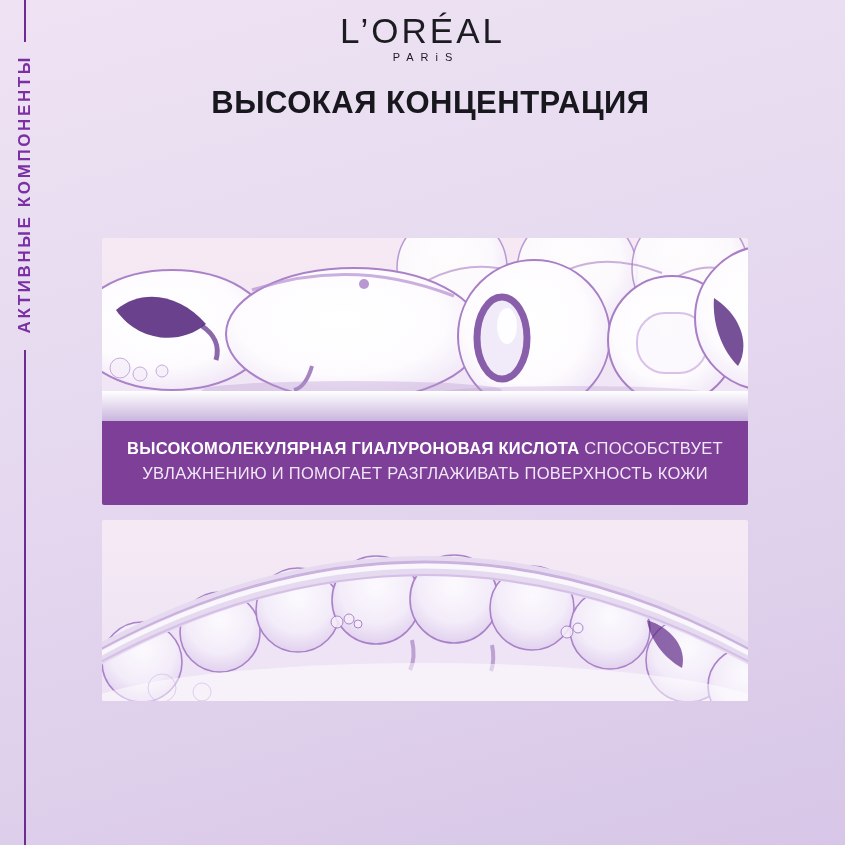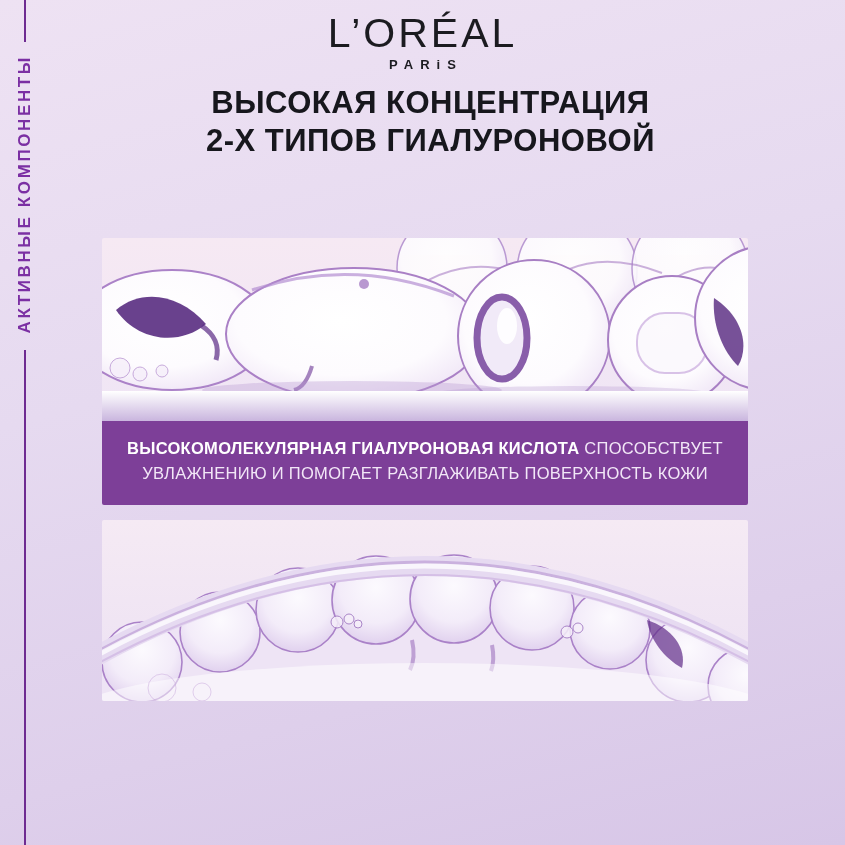--- a/index.html
+++ b/index.html
@@ -13,22 +13,22 @@
     display:flex;flex-direction:column;align-items:center;}
   .rail-line{width:2px;background:#6e2b91;}
   .rail-line.top{height:42px;flex:none;margin-bottom:13px;}
   .rail-line.bottom{flex:1;margin-top:17px;}
   .rail-text{
     flex:none;writing-mode:vertical-rl;transform:rotate(180deg);
     font-size:17px;font-weight:700;letter-spacing:2.6px;color:#7b2fa3;white-space:nowrap;
   }
   
   .logo{position:absolute;top:13px;left:0;right:0;text-align:center;color:#1b1b20;}
-  .logo .brand{font-size:41px;font-weight:400;letter-spacing:3px;line-height:1;}
-  .logo .city{font-size:13px;font-weight:700;letter-spacing:7px;margin-top:3px;text-indent:7px;}
+  .logo .brand{font-size:35px;font-weight:400;letter-spacing:3px;line-height:1;}
+  .logo .city{font-size:11px;font-weight:400;letter-spacing:7px;margin-top:3px;text-indent:7px;}
   
   .heading{
     position:absolute;top:84px;left:0;right:0;margin:0;text-align:center;
     font-size:31px;font-weight:700;line-height:38px;letter-spacing:.5px;color:#17171d;padding-left:16px;
   }
   
   .card{position:absolute;left:102px;width:646px;border-radius:2px;overflow:hidden;}
   .card-1{top:238px;}
   .card-2{top:520px;}
   .card-image{display:block;line-height:0;}
@@ -53,21 +53,20 @@
     <div class="rail-line bottom"></div>
   </div>
 
   <header class="logo">
     <div class="brand">L’ORÉAL</div>
     <div class="city">PARiS</div>
   </header>
 
   <h1 class="heading">
     <div>ВЫСОКАЯ КОНЦЕНТРАЦИЯ</div>
-    <div>2-Х ТИПОВ ГИАЛУРОНОВОЙ</div>
   </h1>
 
   <section class="card card-1">
     <div class="card-image">
       <svg width="646" height="183" viewBox="0 0 646 183">
         <defs>
           <linearGradient id="bg1" x1="0" y1="0" x2="0" y2="1">
             <stop offset="0" stop-color="#f6e9f3"></stop>
               <stop offset="1" stop-color="#efe5f5"></stop>
           </linearGradient>

